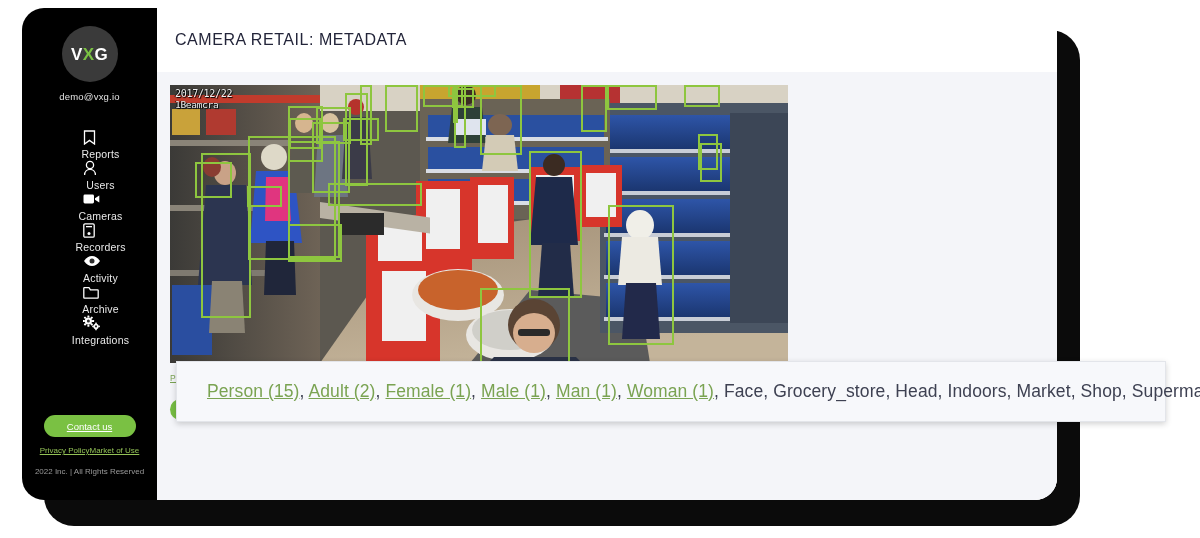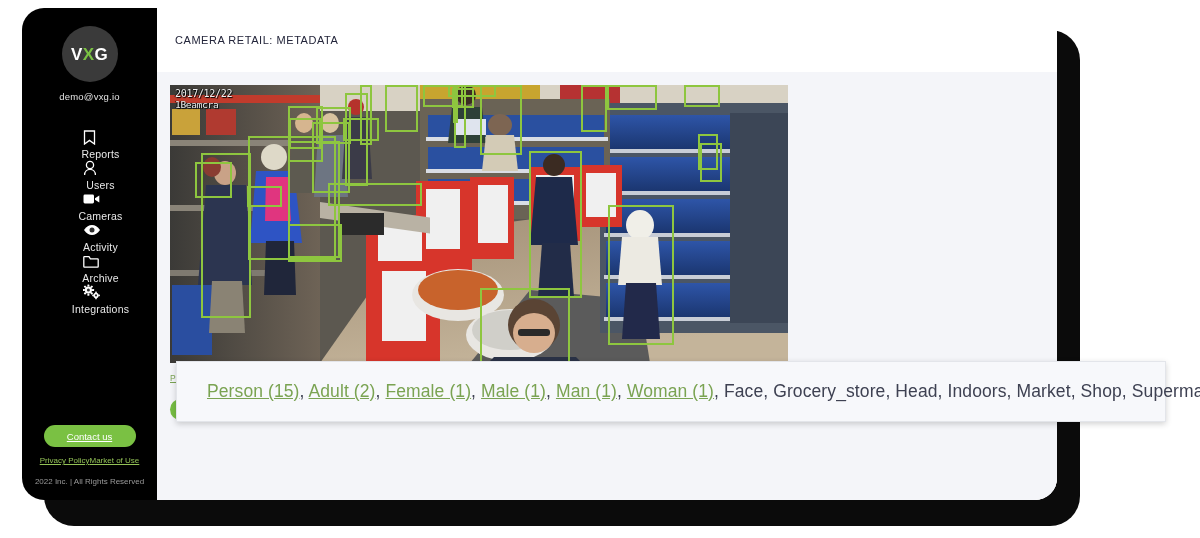--- a/index.html
+++ b/index.html
@@ -103,40 +103,40 @@
     width: 112px;
     margin-bottom: 34px;
   }
   .legal-links {
     display: flex; margin-bottom: 12px;
   }
   .legal-links a {
     font-size: 8px; color: #93c256; text-decoration: underline;
   }
   .copyright {
-    font-size: 8px; color: #9a9a9a; margin-bottom: 14px;
+    font-size: 8px; color: #9a9a9a; margin-bottom: 24px;
   }
 
   
   .main {
     flex: 1 1 auto;
     background: #ffffff;
     display: flex; flex-direction: column;
     position: relative;
     min-width: 0;
   }
   .main-header {
     height: 64px;
     display: flex; align-items: center;
     padding-left: 18px;
     background: #ffffff;
     flex: 0 0 64px;
   }
   .page-title {
-    font-size: 11px; color: #23253a; letter-spacing: .55px; font-weight: 500;
+    font-size: 16px; color: #23253a; letter-spacing: .55px; font-weight: 500;
   }
   .main-body {
     flex: 1 1 auto;
     background: #f4f5f9;
     padding: 13px 0 8px 13px;
     position: relative;
     min-height: 0;
   }
 
   
@@ -252,20 +252,30 @@
         <div class="nav-item">
           <span class="nav-icon">
             <svg width="17" height="12" viewBox="0 0 17 12">
                 <rect x="0.5" y="1.5" width="10.5" height="9" rx="1.4" fill="#fff"></rect>
                 <path d="M12 5.2l4.3-2.8v7.2L12 6.8z" fill="#fff"></path>
               </svg>
           </span>
           <span class="nav-label">Cameras</span>
         </div>
 
+        <div class="nav-item">
+          <span class="nav-icon">
+            <svg width="12" height="15" viewBox="0 0 12 15">
+                <rect x="0.8" y="0.8" width="10.4" height="13.4" rx="1.2" fill="none" stroke="#fff" stroke-width="1.3"></rect>
+                <circle cx="6" cy="10.6" r="1.5" fill="#fff"></circle>
+                <rect x="3" y="3" width="6" height="1.3" fill="#fff"></rect>
+              </svg>
+          </span>
+          <span class="nav-label">Recorders</span>
+        </div>
 
         <div class="nav-item">
           <span class="nav-icon">
             <svg width="18" height="12" viewBox="0 0 18 12">
                 <path d="M1 6c2.3-3.4 5-5 8-5s5.7 1.6 8 5c-2.3 3.4-5 5-8 5S3.3 9.4 1 6z" fill="#fff"></path>
                 <circle cx="9" cy="6" r="2.5" fill="#2f2f2f"></circle>
               </svg>
           </span>
           <span class="nav-label">Activity</span>
         </div>

